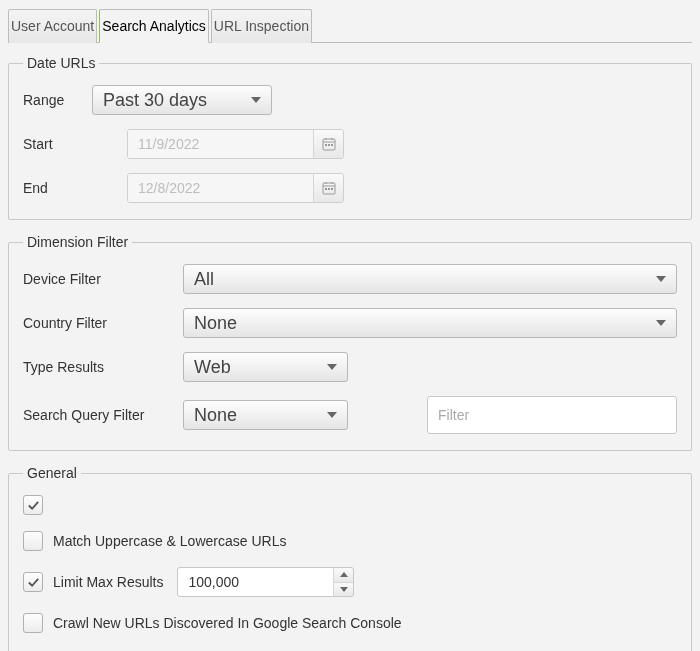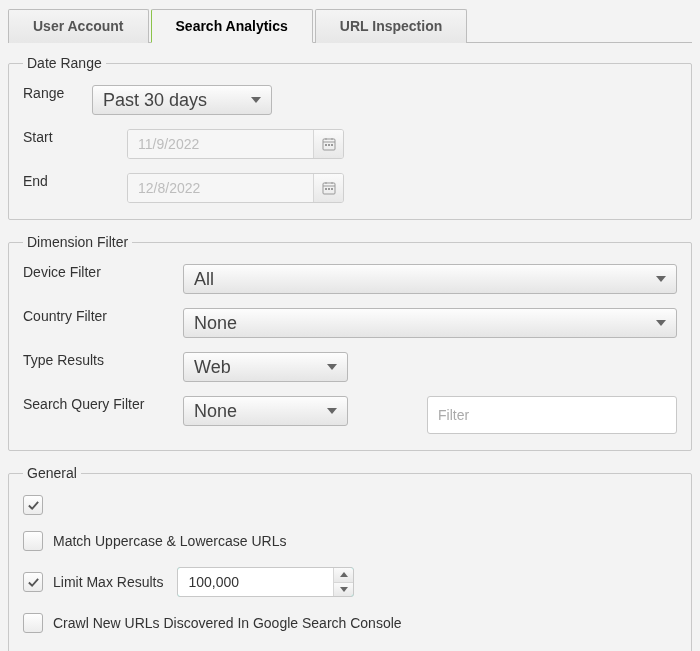--- a/index.html
+++ b/index.html
@@ -17,27 +17,27 @@
   .window {
     width: 700px;
     height: 651px;
     padding: 8px;
   }
   .tabs {
     display: flex;
     border-bottom: 1px solid #bdbdbd;
   }
   .tab {
-    padding: 8px 24px;
+    padding: 8px 2px;
     border: 1px solid #bdbdbd;
     border-bottom: none;
     background: linear-gradient(#f4f4f4, #e7e7e7);
     margin-right: 2px;
     border-radius: 2px 2px 0 0;
-    font-weight: bold;
+    font-weight: normal;
     color: #555;
     position: relative;
     top: 1px;
     cursor: pointer;
   }
   .tab.active {
     background: #f3f3f3;
     border-bottom: 1px solid #f3f3f3;
     color: #000000;
     border-left: 1px solid #8bc34a;
@@ -60,20 +60,21 @@
     margin: 0 0 14px 0;
     padding: 14px 14px 16px 14px;
   }
   legend {
     padding: 0 4px;
     color: #333;
     font-size: 14px;
   }
   .row {
     display: flex;
+    align-items: center;
     margin-bottom: 14px;
   }
   .row:last-child { margin-bottom: 0; }
   .label-col {
     width: 55px;
     color: #333;
   }
   .dim-label-col {
     width: 160px;
     color: #333;
@@ -222,21 +223,21 @@
       <span>Search Analytics</span>
     </div>
     <div class="tab">
       <span>URL Inspection</span>
     </div>
   </div>
 
   <div class="content">
 
     <fieldset>
-      <legend>Date Range</legend>
+      <legend>Date URLs</legend>
 
       <div class="row">
         <span class="label-col">Range</span>
         <div class="gap"></div>
         <div class="select" style="width:180px">
           <span>Past 30 days</span>
           <span class="caret"></span>
         </div>
       </div>
 

